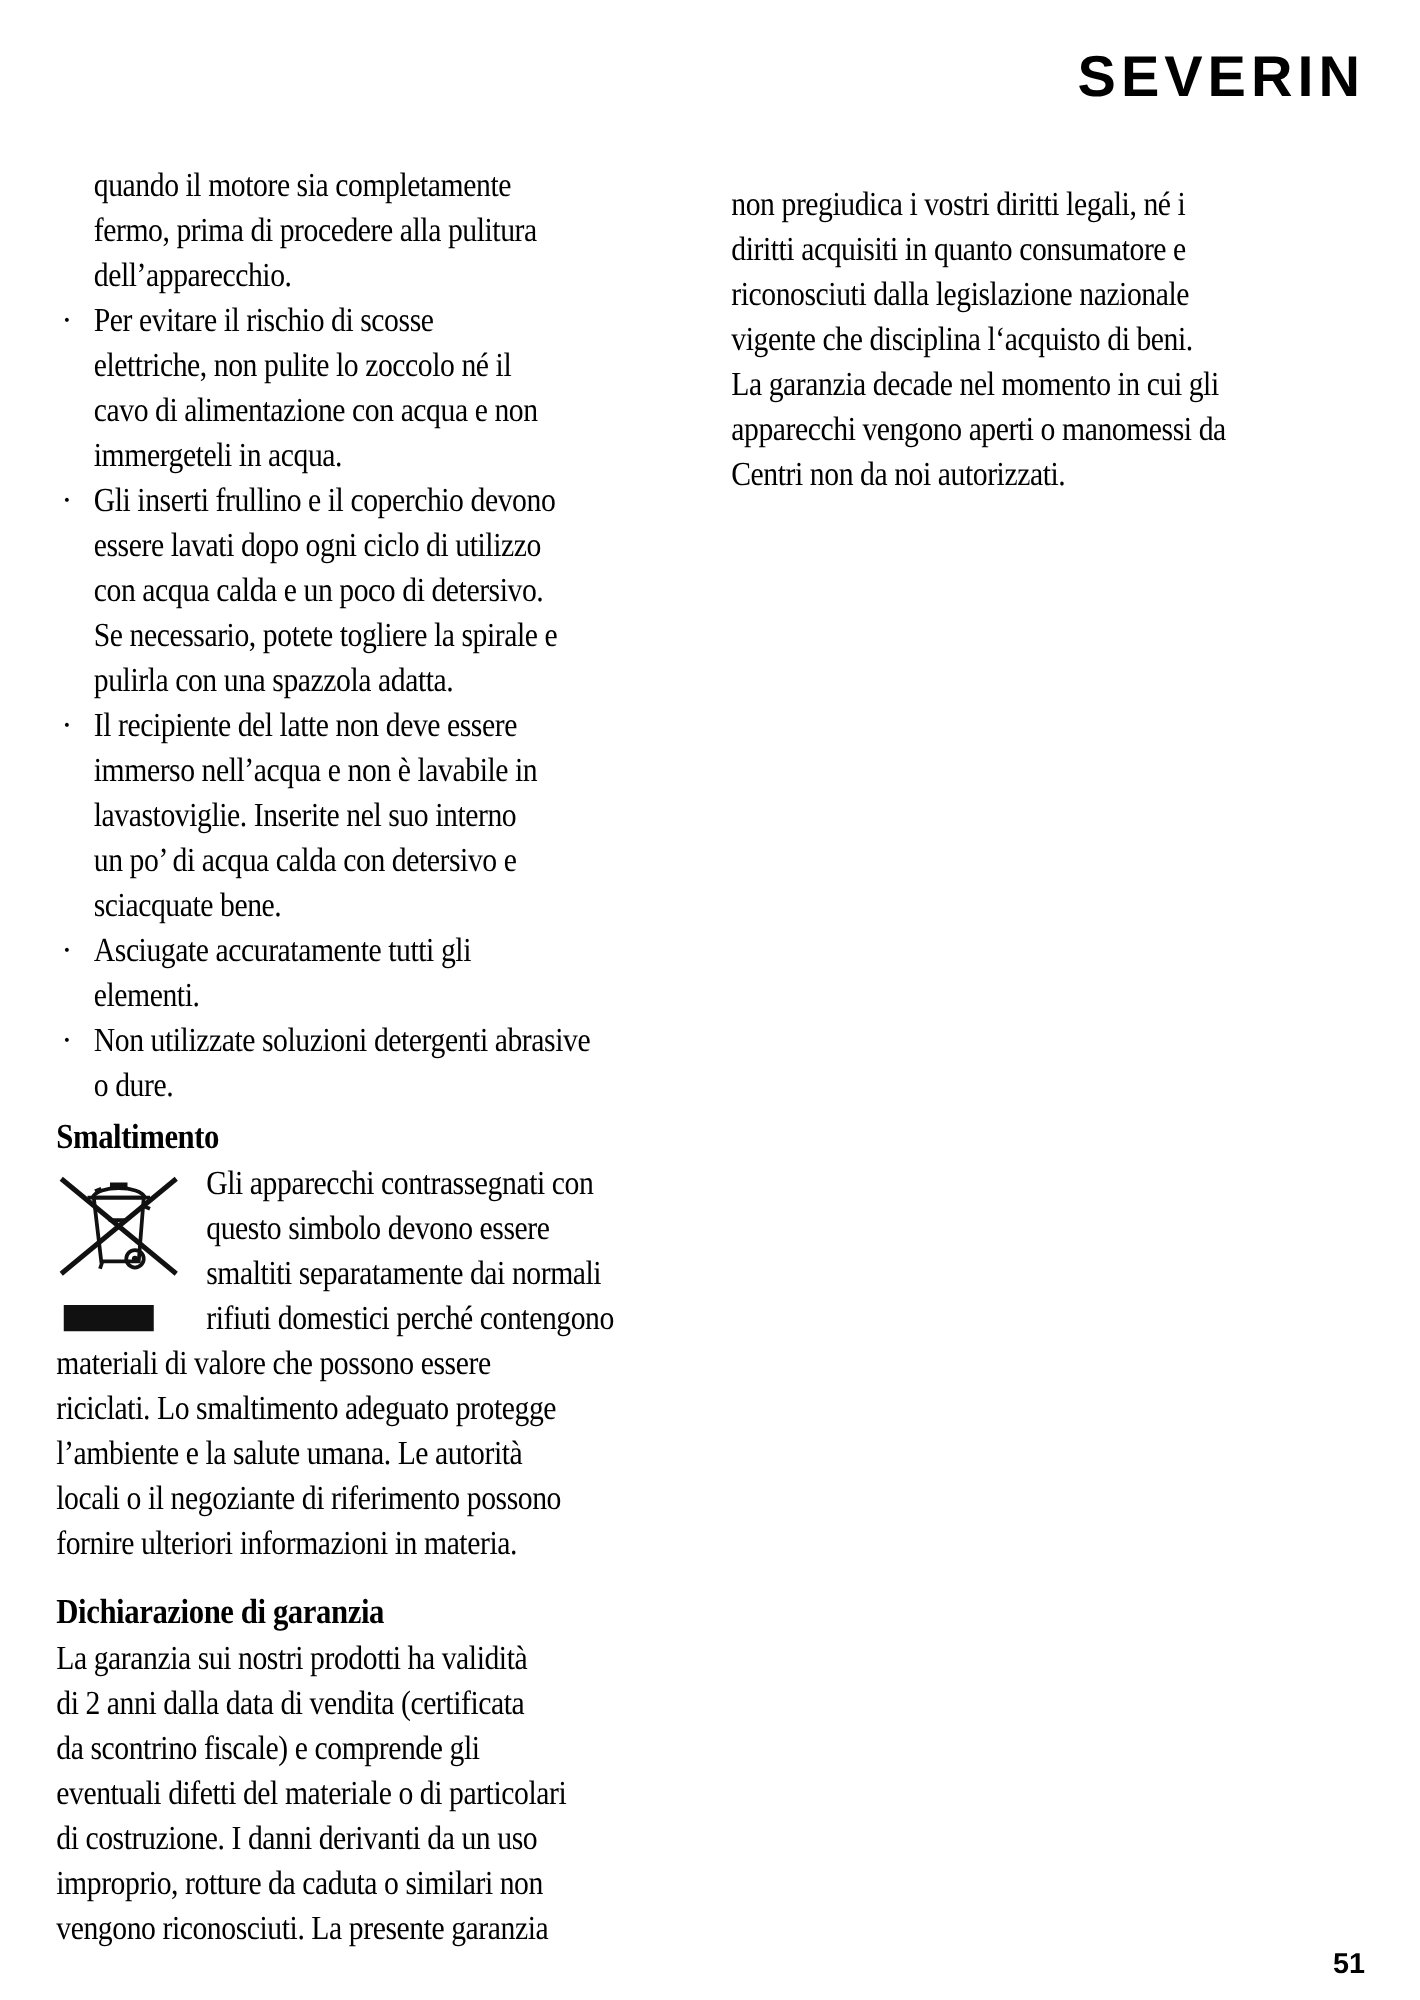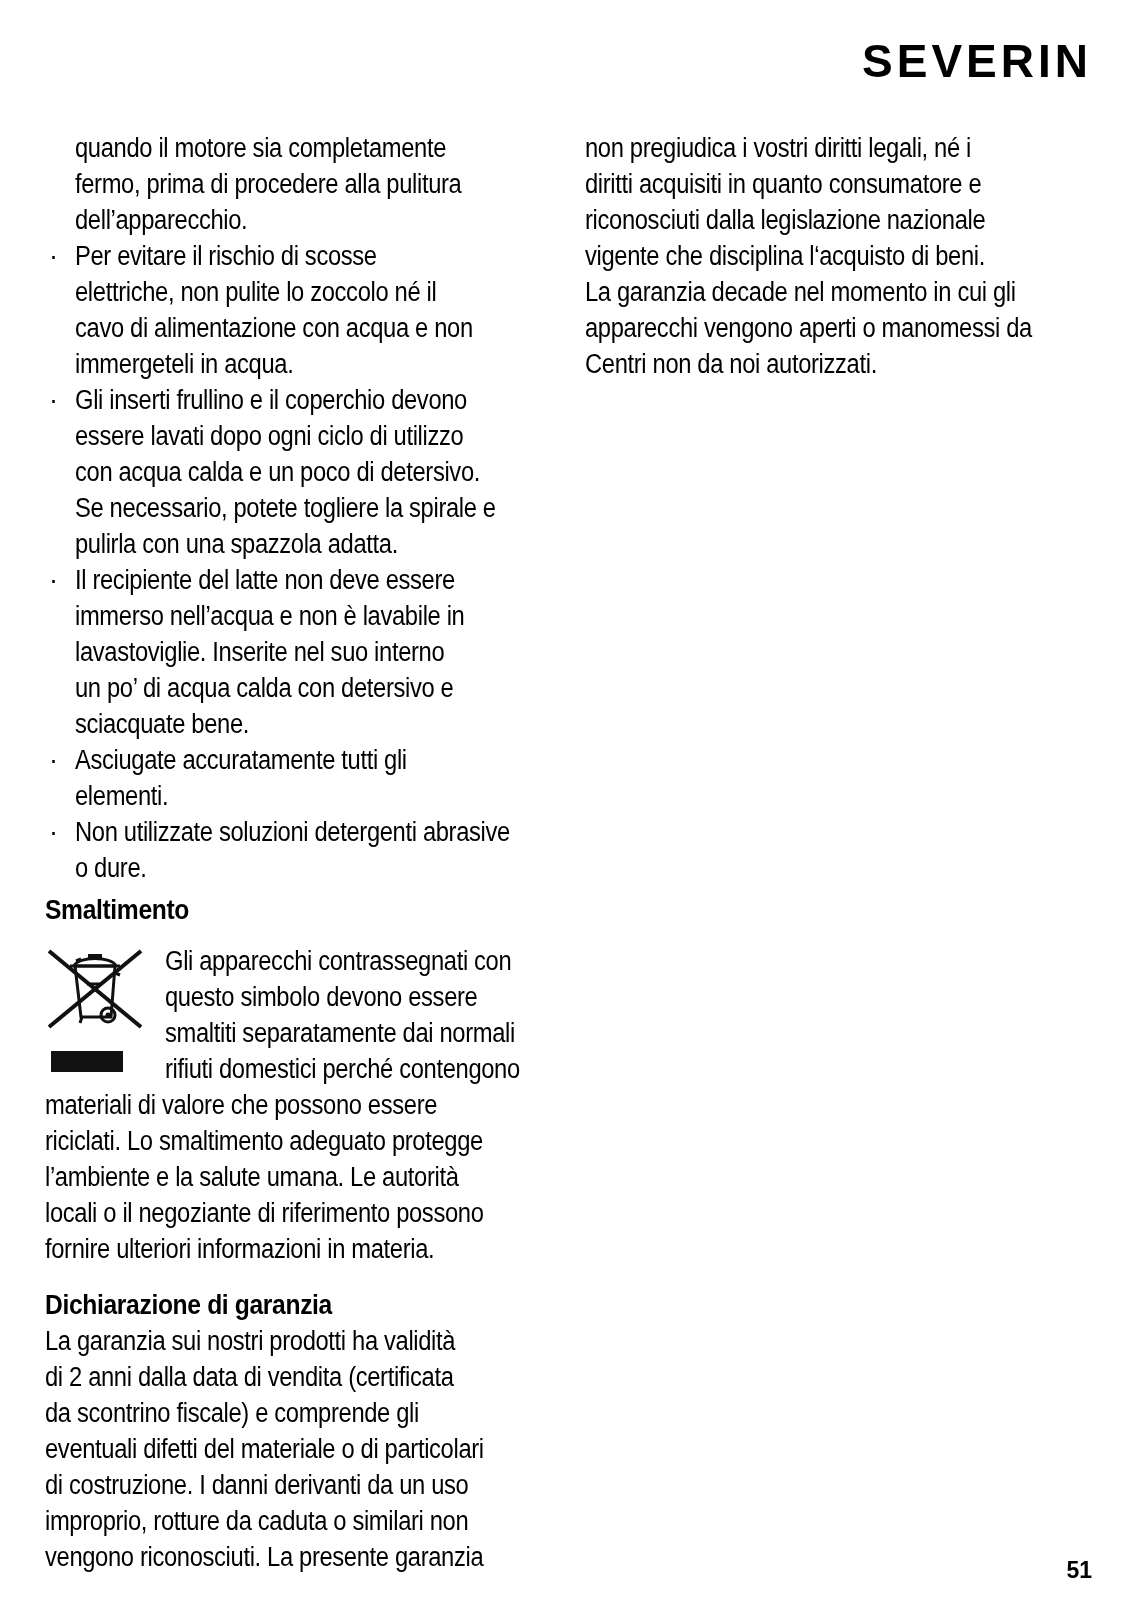--- a/index.html
+++ b/index.html
@@ -19,23 +19,24 @@
     right: 44px;
     font-size: 46px;
     font-weight: bold;
     letter-spacing: 4px;
     line-height: 1;
     white-space: pre;
   }
   .col {
     position: absolute;
     top: 130px;
+    font-family: Liberation Serif, serif;
   }
   .col-left  { left: 45px;  width: 507px; }
-  .col-right { left: 585px; width: 505px; }
+  .col-right { left: 585px; width: 505px; margin-top: 15px; }
 
   .body-text {
     font-size: 27px;
     line-height: 36px;
     letter-spacing: -0.4px;
     white-space: pre;
     display: block;
     transform: scaleX(0.88);
     transform-origin: 0 0;
     margin: 0;
@@ -59,21 +60,21 @@
     width: 30px;
     flex: 0 0 30px;
     font-size: 27px;
     line-height: 36px;
     padding-left: 4px;
     box-sizing: border-box;
   }
   .bullet-text { flex: 1 1 auto; min-width: 0; }
 
   .section-disposal-heading { margin-top: 6px; }
-  .disposal-row { display: flex; margin-top: 15px; }
+  .disposal-row { display: flex; margin-top: 0; align-items: center; }
   .weee-block { flex: 0 0 120px; width: 120px; }
   .weee-bar {
     width: 72px;
     height: 21px;
     background: #111111;
     margin: 14px 0 0 6px;
   }
   .disposal-side-text { flex: 1 1 auto; min-width: 0; }
 
   .section-warranty-heading { margin-top: 20px; }

